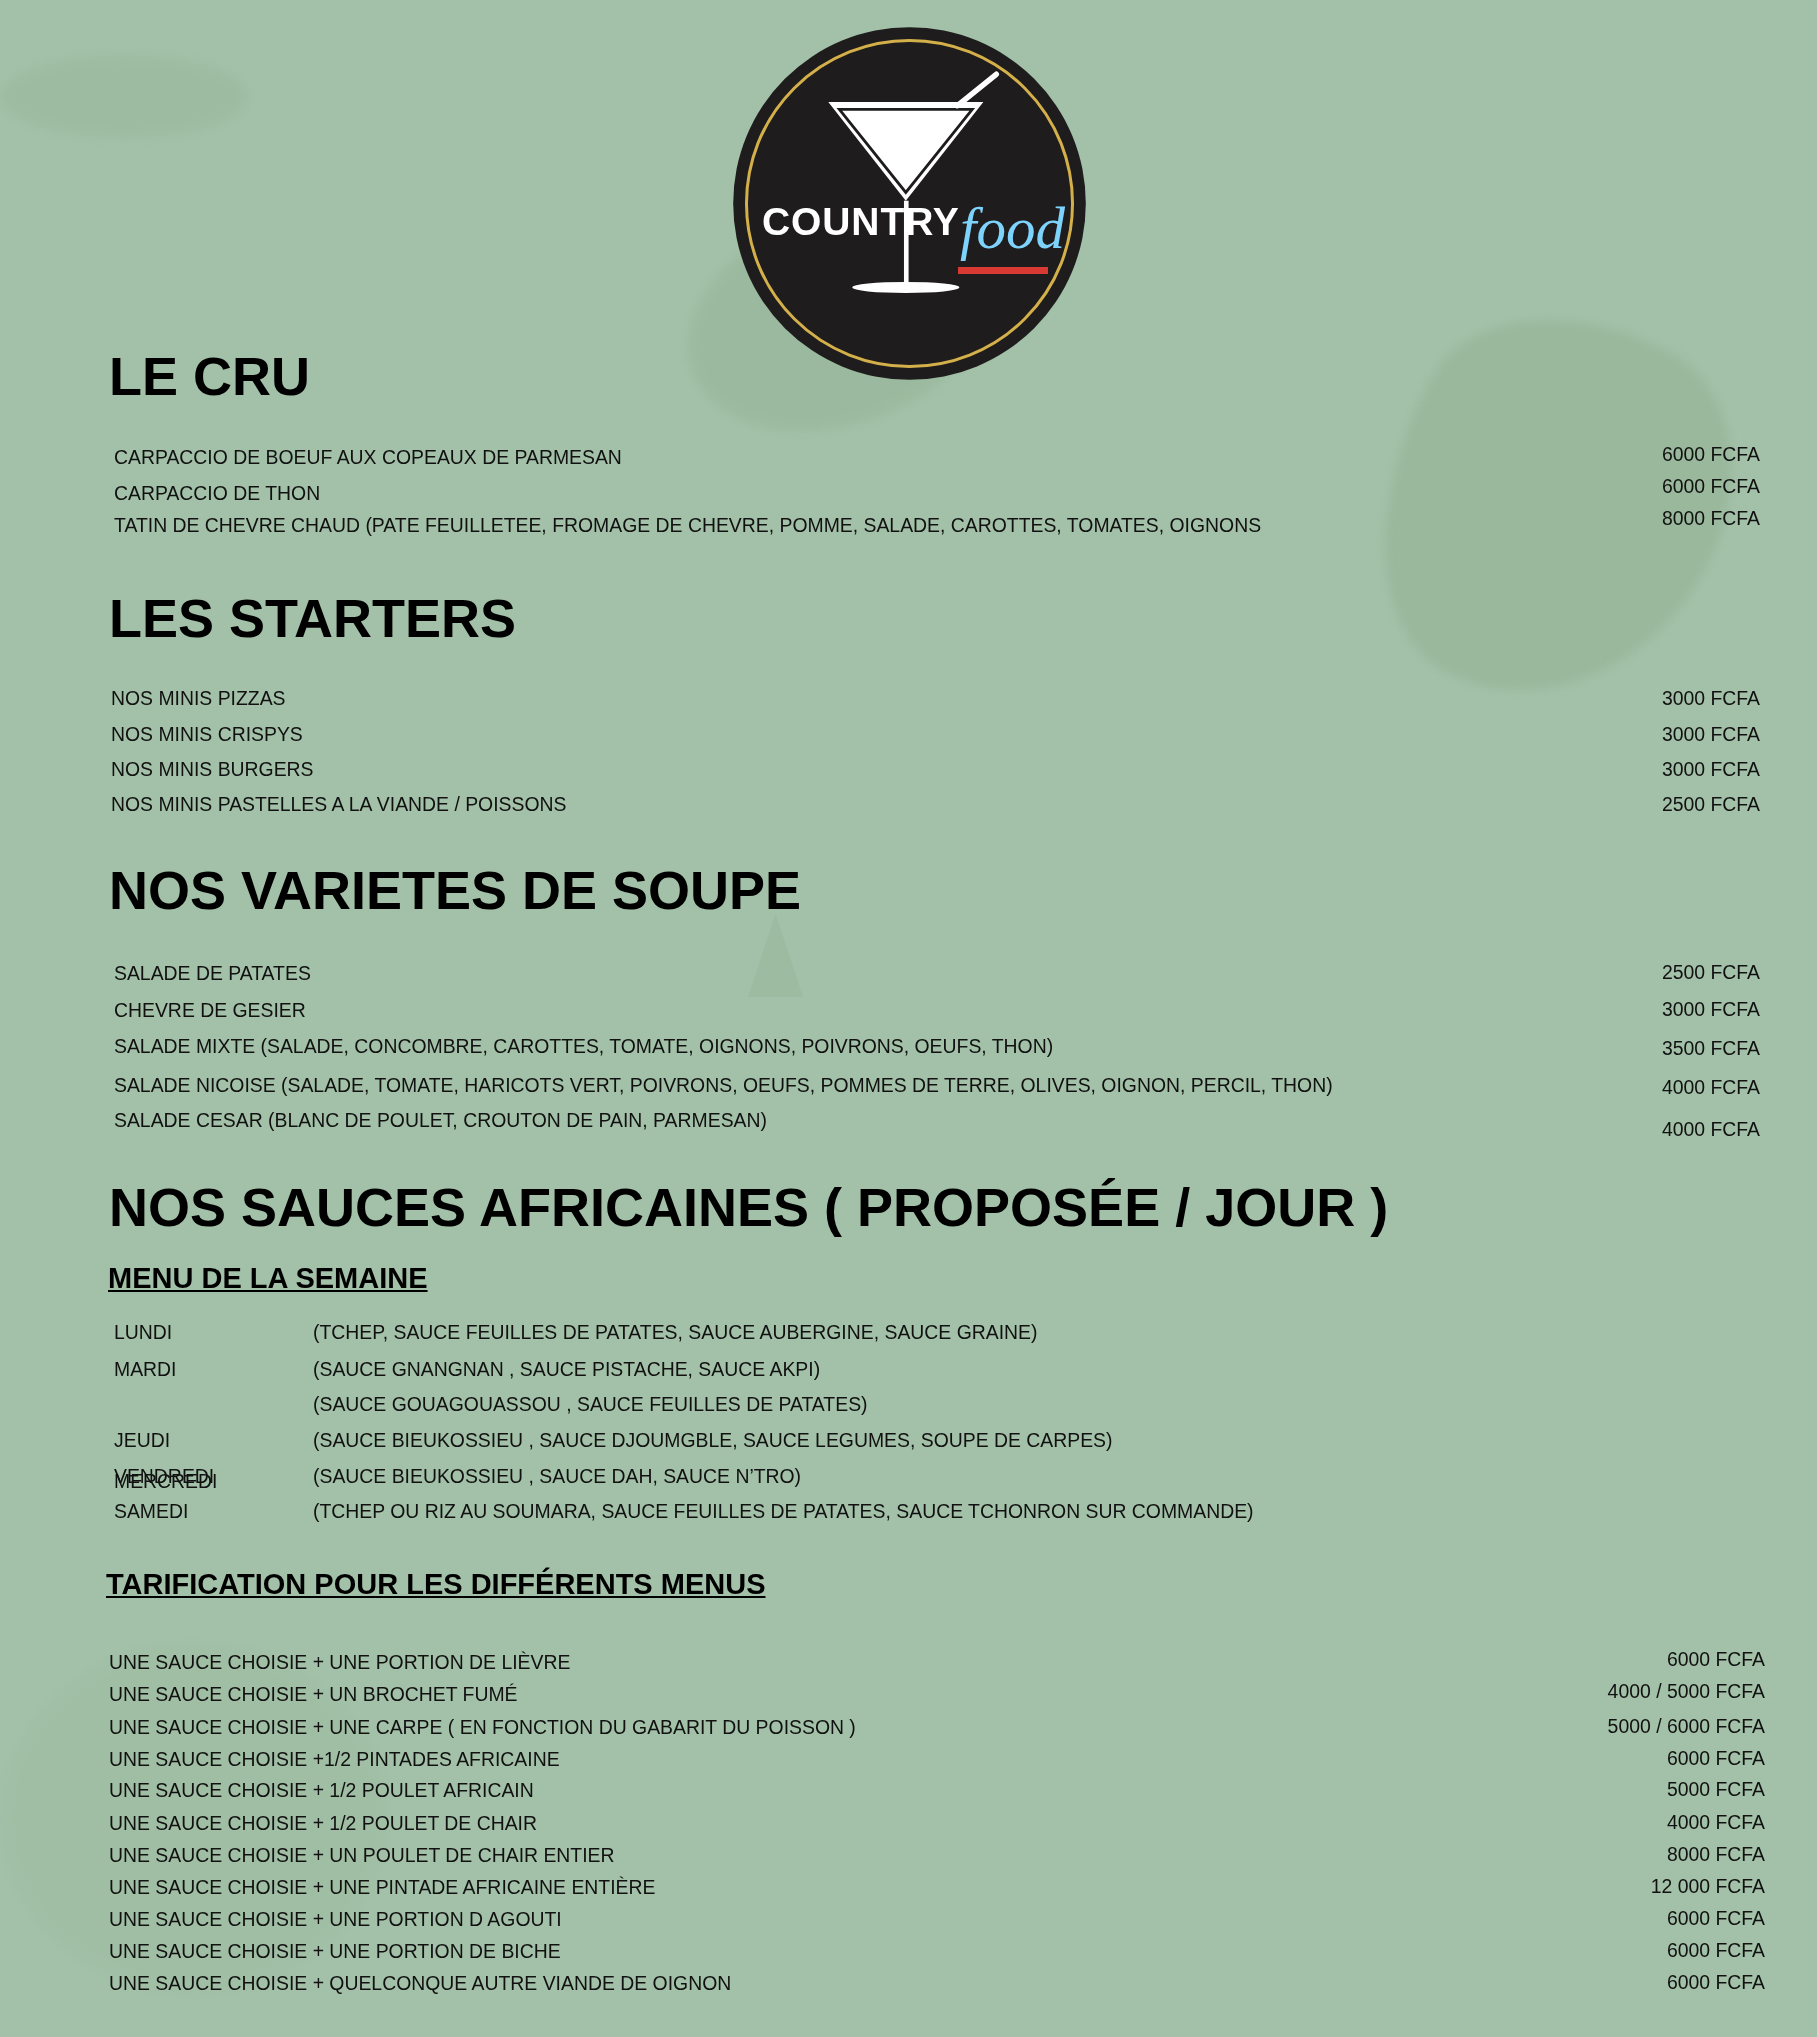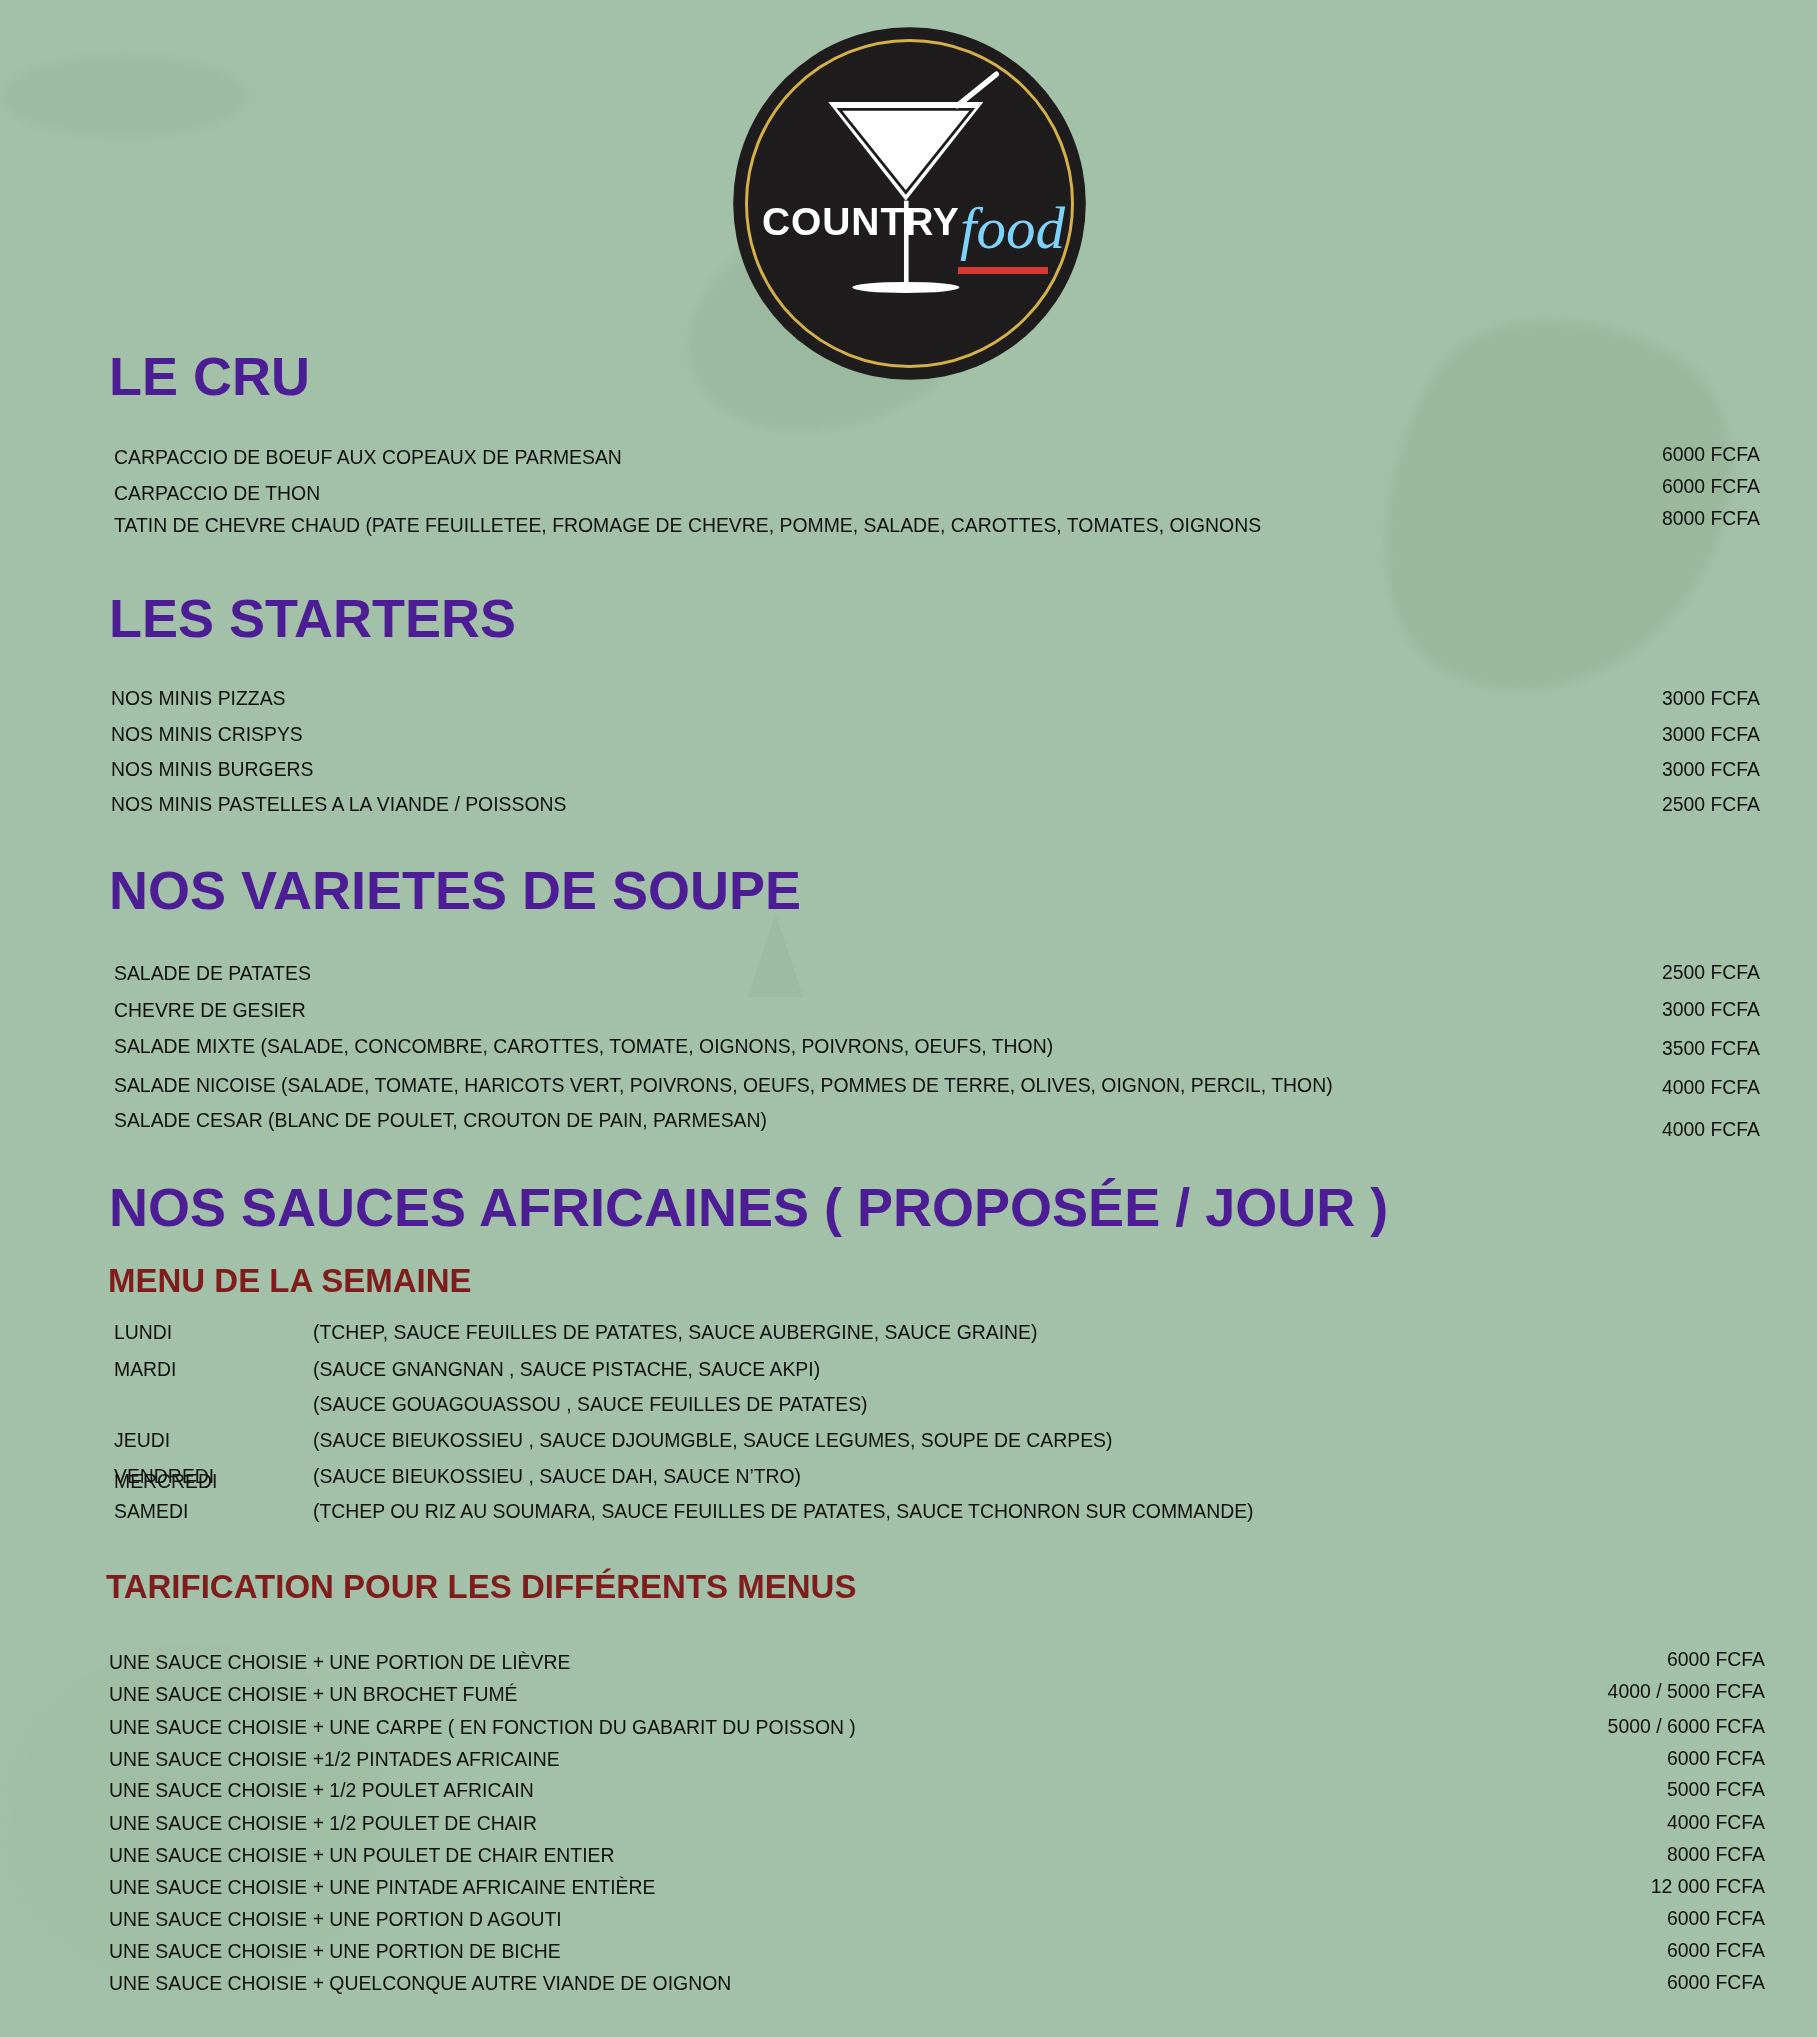--- a/index.html
+++ b/index.html
@@ -19,22 +19,22 @@
           background:#1e1c1c; box-shadow:0 0 0 2.8px #1e1c1c; }
   .logo .ring { position:absolute; left:9.2px; top:9.2px; right:9.2px; bottom:9.2px; border-radius:50%;
           border:3.7px solid #d4b04a; }
   .logo svg { position:absolute; left:0; top:0; }
   .logo .brand { position:absolute; left:26px; top:170px; font-family:"Liberation Sans", sans-serif; font-weight:bold;
           font-size:39px; color:#fff; letter-spacing:0.9px; }
   .logo .brand2 { position:absolute; left:224px; top:164px; font-family:"Liberation Serif", serif; font-style:italic;
           font-size:59px; color:#7dd3fc; }
   .logo .redbar { position:absolute; left:222px; top:237px; width:90px; height:6.5px; background:#d83a33; }
 
-  .h1 { position:absolute; left:109px; color:#4c1d95; font-weight:bold; font-size:54px; line-height:1; white-space:nowrap; }
-  .h2 { position:absolute; left:108px; color:#7f1d1d; font-weight:bold; font-size:33px; line-height:1; white-space:nowrap; }
+  .h1 { position:absolute; left:109px; color:#000000; font-weight:bold; font-size:54px; line-height:1; white-space:nowrap; }
+  .h2 { position:absolute; left:108px; color:#000000; font-weight:bold; font-size:29px; line-height:1; white-space:nowrap;text-decoration:underline; }
   .row-name { position:absolute; left:114px; font-size:19.4px; color:#111; white-space:nowrap; line-height:1; }
   .row-price { position:absolute; right:57px; font-size:19.4px; color:#111; white-space:nowrap; line-height:1; text-align:right; }
   .tarif .row-name { left:109px; }
   .tarif .row-price { right:52px; }
   .day { position:absolute; left:114px; font-size:19.4px; color:#111; line-height:1; }
   .day-desc { position:absolute; left:313px; font-size:19.4px; color:#111; white-space:nowrap; line-height:1; }
 </style>
 </head>
 <body>
 

